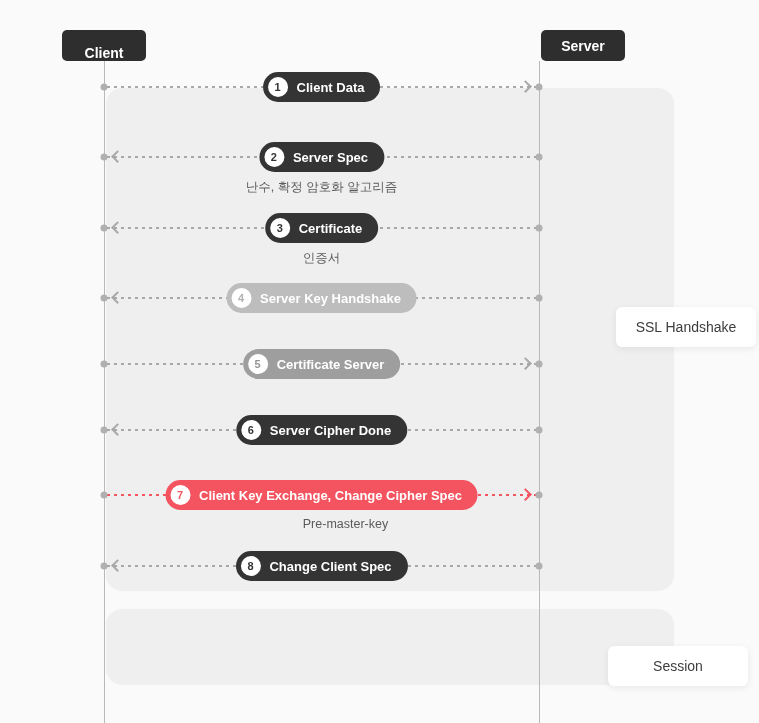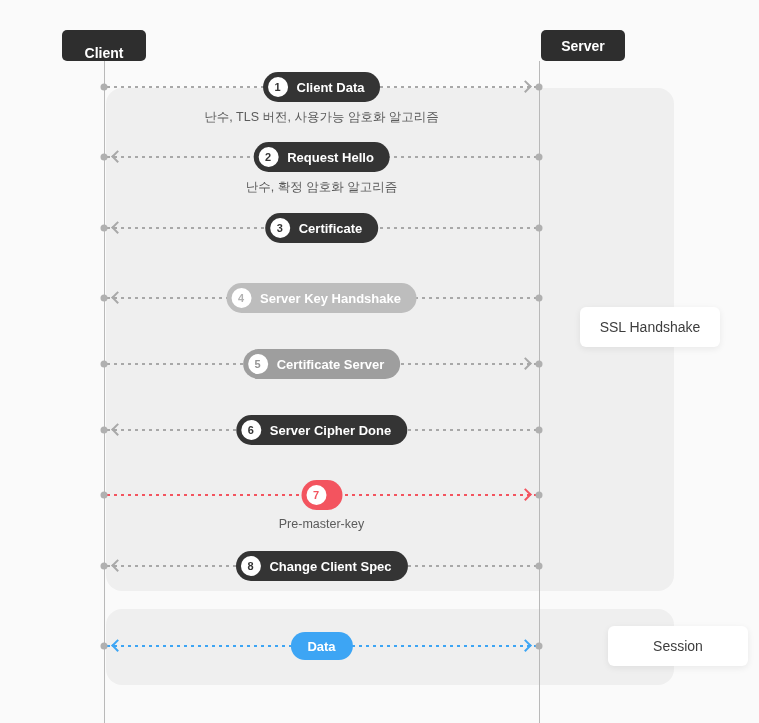--- a/index.html
+++ b/index.html
@@ -45,27 +45,27 @@
   .t-red   { background:#f3545f; } .t-red   .badge { color:#f3545f; }
   .t-blue  { background:#3da5f4; }
 
   .row.r1 { top:72px; }  .row.r2 { top:142px; } .row.r3 { top:213px; }
   .row.r4 { top:283px; } .row.r5 { top:349px; } .row.r6 { top:415px; }
   .row.r7 { top:480px; --c:#f3545f; } .row.r8 { top:551px; }
   .row.rdata { top:631px; --c:#3da5f4; }
 
   .note { position:absolute; left:104px; width:435px; text-align:center;
           color:#5b5b5b; font-size:12.5px; }
-  .note.n1 { top:109px; } .note.n2 { top:179px;text-align:center; } .note.n3 { top:250px; } .note.n7 { top:517px; }
+  .note.n1 { top:109px; } .note.n2 { top:179px;text-align:center; } .note.n3 { top:250px; } .note.n7 { top:517px;margin-left:24px; }
 
   .tag { position:absolute; width:140px; height:40px; background:#ffffff; border-radius:6px;
          box-shadow:0 2px 7px rgba(0,0,0,0.07); display:flex; align-items:center;
          justify-content:center; font-size:14px; color:#3d3d3d; }
-  .tag.handshake { left:580px; top:307px; }
-  .tag.session  { left:608px; top:626px; }
+  .tag.handshake { left:616px; top:307px; }
+  .tag.session  { left:608px; top:646px; }
 </style>
 </head>
 <body>
 
 <div class="canvas">
 
   <div class="section handshake"></div>
   <div class="section session"></div>
 
   <div class="lifeline client"></div>
@@ -81,44 +81,44 @@
   <div class="row r1">
     <span class="dash"></span>
     <span class="dot l"></span>
     <span class="dot r"></span>
     <span class="arr right"></span>
     <span class="pill t-dark">
       <span class="badge">1</span>
       <span>Client Data</span>
     </span>
   </div>
-  <div class="note n1">난수, TLS 버전, 사용가능 암호화 알고리즘</div>
 
   <div class="row r2">
     <span class="dash"></span>
     <span class="dot l"></span>
     <span class="dot r"></span>
     <span class="arr left"></span>
     <span class="pill t-dark">
       <span class="badge">2</span>
-      <span>Request Hello</span>
+      <span>Server Spec</span>
     </span>
   </div>
   <div class="note n2">난수, 확정 암호화 알고리즘</div>
 
   <div class="row r3">
     <span class="dash"></span>
     <span class="dot l"></span>
     <span class="dot r"></span>
     <span class="arr left"></span>
     <span class="pill t-dark">
       <span class="badge">3</span>
       <span>Certificate</span>
     </span>
   </div>
+  <div class="note n3">인증서</div>
 
   <div class="row r4">
     <span class="dash"></span>
     <span class="dot l"></span>
     <span class="dot r"></span>
     <span class="arr left"></span>
     <span class="pill t-lgray">
       <span class="badge">4</span>
       <span>Server Key Handshake</span>
     </span>
@@ -146,45 +146,36 @@
     </span>
   </div>
 
   <div class="row r7">
     <span class="dash"></span>
     <span class="dot l"></span>
     <span class="dot r"></span>
     <span class="arr right"></span>
     <span class="pill t-red">
       <span class="badge">7</span>
+      <span>Client Key Exchange, Change Cipher Spec</span>
     </span>
   </div>
   <div class="note n7">Pre-master-key</div>
 
   <div class="row r8">
     <span class="dash"></span>
     <span class="dot l"></span>
     <span class="dot r"></span>
     <span class="arr left"></span>
     <span class="pill t-dark">
       <span class="badge">8</span>
       <span>Change Client Spec</span>
     </span>
   </div>
 
-  <div class="row rdata">
-    <span class="dash"></span>
-    <span class="dot l"></span>
-    <span class="dot r"></span>
-    <span class="arr left"></span>
-    <span class="arr right"></span>
-    <span class="pill nobadge t-blue">
-      <span>Data</span>
-    </span>
-  </div>
 
   <div class="tag handshake">
     <span>SSL Handshake</span>
   </div>
   <div class="tag session">
     <span>Session</span>
   </div>
 
 </div>
 

